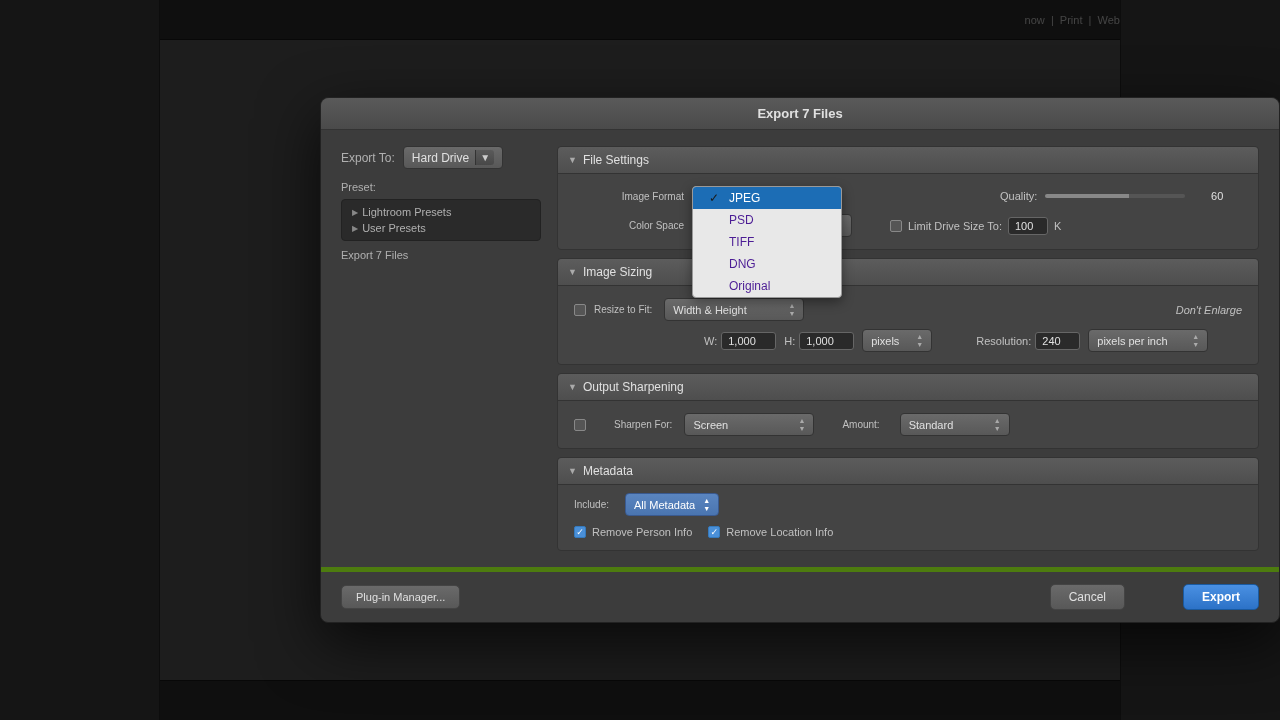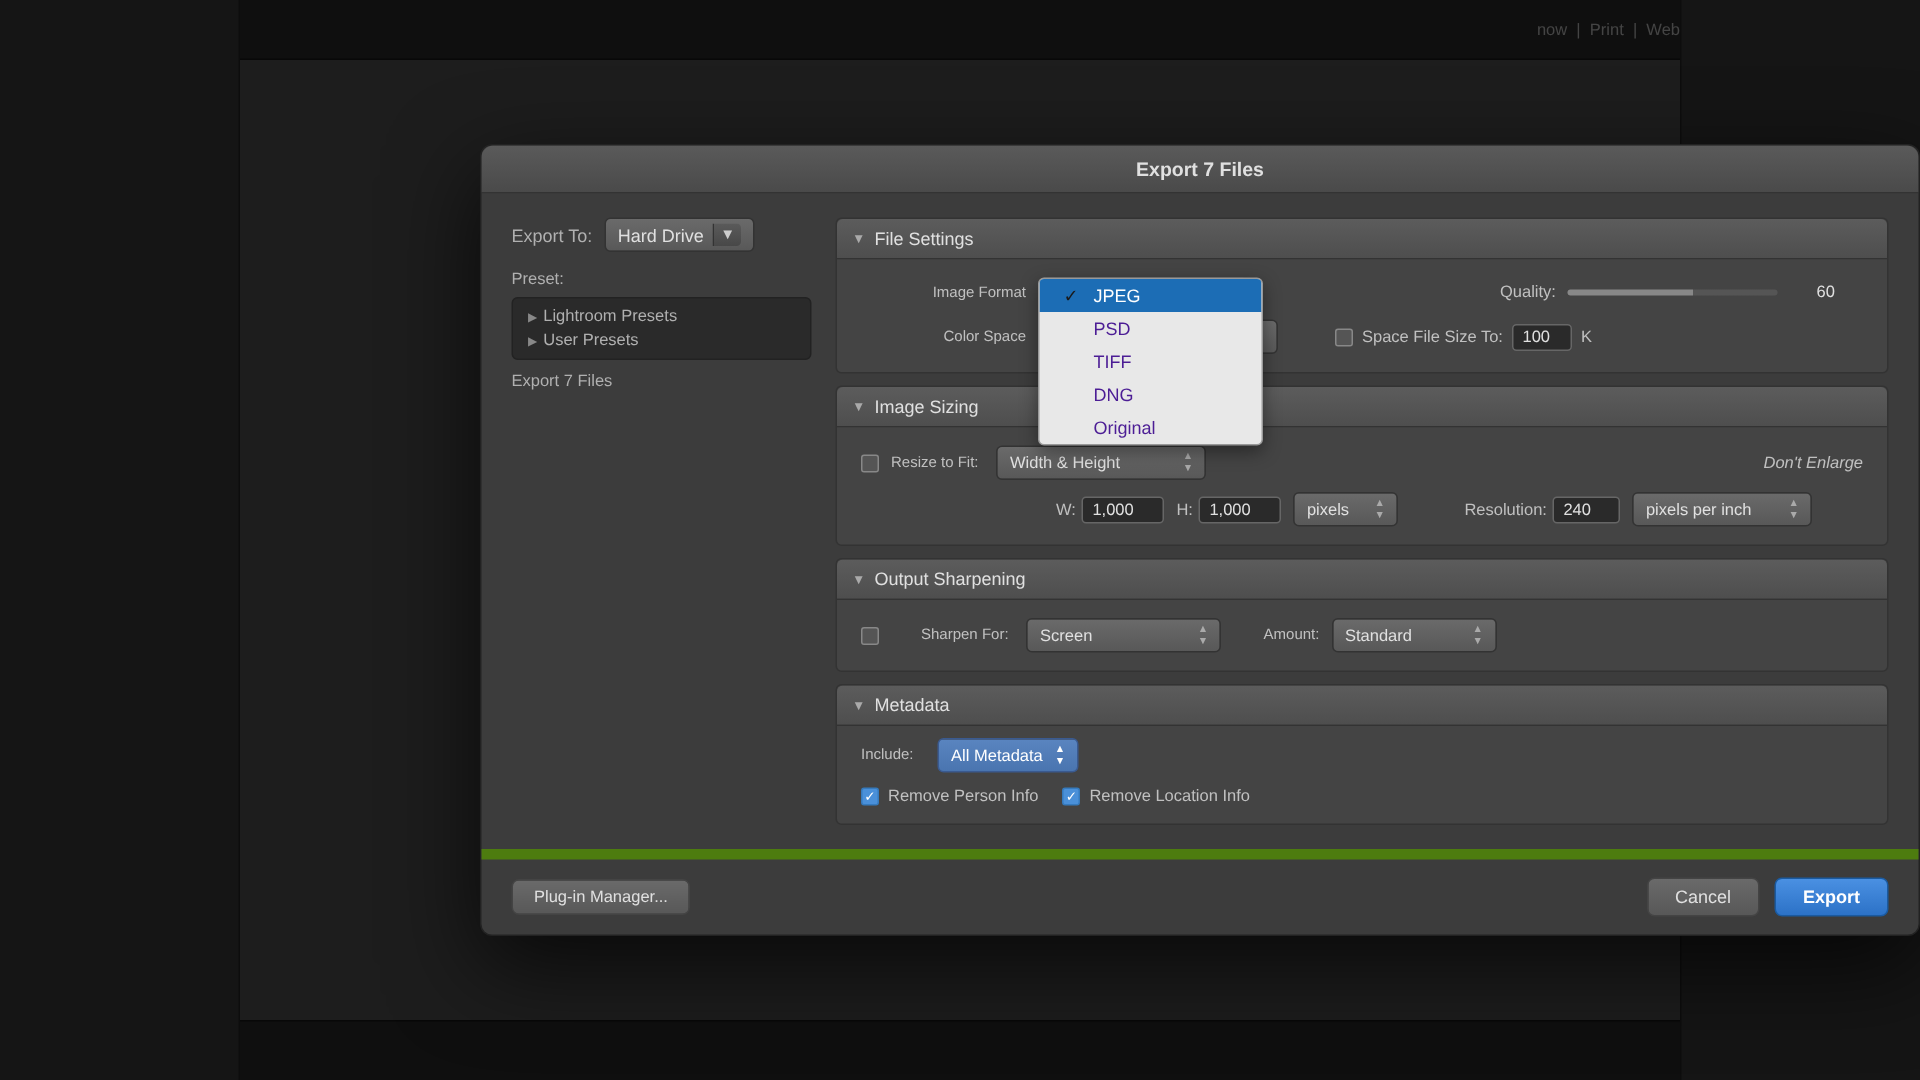--- a/index.html
+++ b/index.html
@@ -399,21 +399,21 @@
       font-size: 11px;
     }
 
     
     .dialog-footer {
       display: flex;
       justify-content: flex-end;
       align-items: center;
       gap: 10px;
       padding: 12px 20px;
-      border-top: 7px solid #4d7c0f;
+      border-top: 5px solid #4d7c0f;
     }
 
     .btn {
       padding: 5px 18px;
       border-radius: 5px;
       font-size: 12px;
       cursor: pointer;
       border: none;
     }
 
@@ -421,20 +421,21 @@
       background: linear-gradient(to bottom, #6a6a6a, #585858);
       border: 1px solid #444;
       color: #e0e0e0;
     }
 
     .btn-export {
       background: linear-gradient(to bottom, #4a90e2, #2c72c7);
       border: 1px solid #1a5aa0;
       color: white;
       font-weight: 600;
+      margin-left: 48px;
     }
 
     .plugin-manager-btn {
       background: linear-gradient(to bottom, #6a6a6a, #585858);
       border: 1px solid #444;
       color: #e0e0e0;
       padding: 5px 14px;
       border-radius: 5px;
       font-size: 11px;
       cursor: pointer;
@@ -589,21 +590,21 @@
               <div class="dropdown-field" style="min-width:160px;">
                 <span>sRGB</span>
                 <div class="stepper">
                   <span>▲</span>
                   <span>▼</span>
                 </div>
               </div>
 
               <div class="limit-filesize" style="margin-left:30px;">
                 <div class="checkbox"></div>
-                <span>Space File Size To:</span>
+                <span>Limit Drive Size To:</span>
                 <input class="text-input" value="100" style="width: 40px;">
                 <span>K</span>
               </div>
             </div>
           </div>
         </div>
 
         <div class="section-panel">
           <div class="section-header">
             <span class="triangle">▼</span>
@@ -665,21 +666,21 @@
               <div class="checkbox"></div>
               <span class="settings-label" style="width:auto;text-align:left;margin-right:4px;margin-left:20px;">Sharpen For:</span>
               <div class="dropdown-field" style="min-width:130px;">
                 <span>Screen</span>
                 <div class="stepper">
                   <span>▲</span>
                   <span>▼</span>
                 </div>
               </div>
               <span class="settings-label" style="margin-left:20px;width:auto;">Amount:</span>
-              <div class="dropdown-field" style="min-width:110px;">
+              <div class="dropdown-field" style="min-width:110px;margin-left:12px;">
                 <span>Standard</span>
                 <div class="stepper">
                   <span>▲</span>
                   <span>▼</span>
                 </div>
               </div>
             </div>
           </div>
         </div>
 

